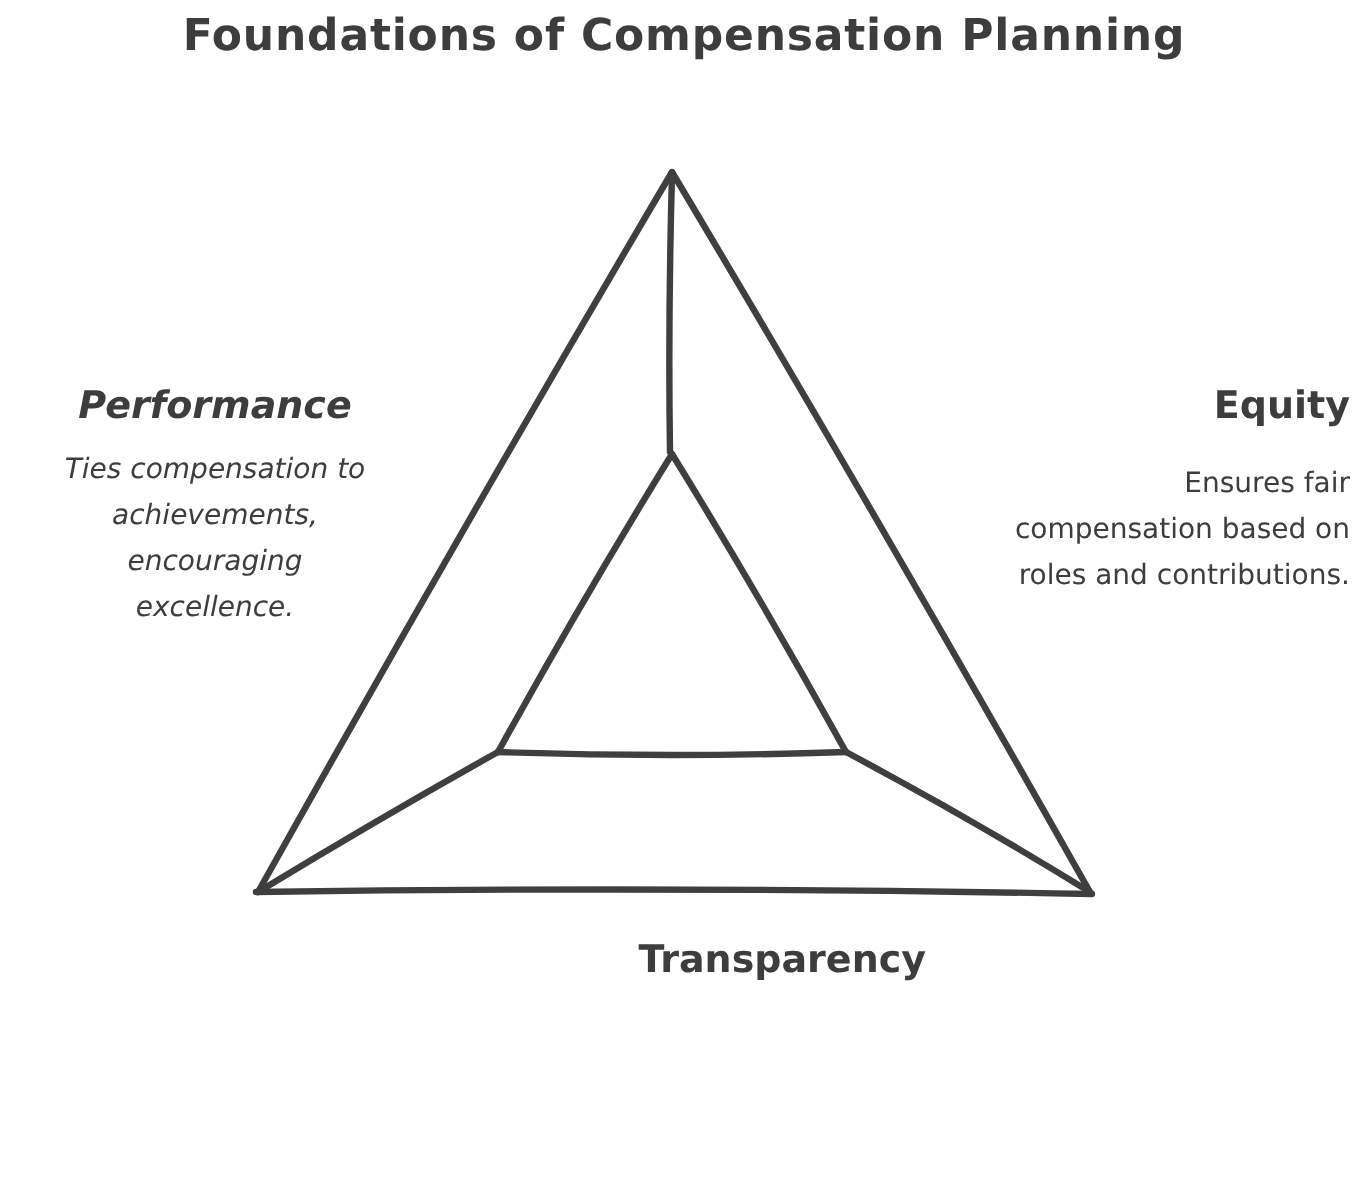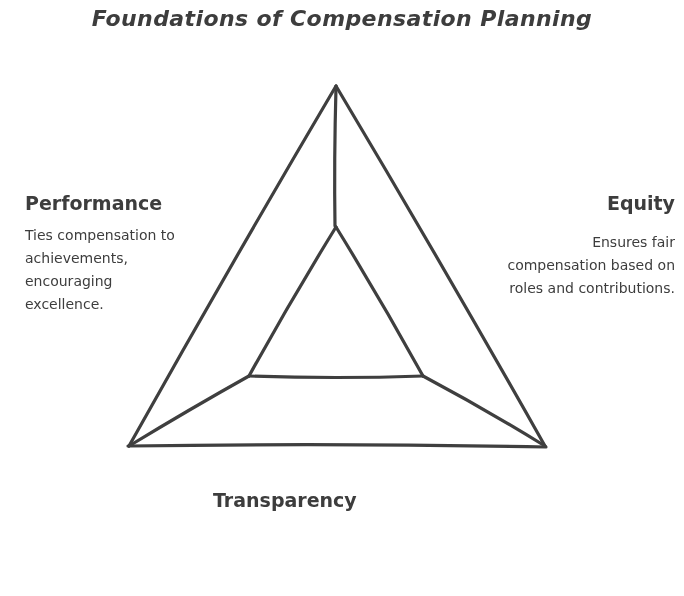--- a/index.html
+++ b/index.html
@@ -15,45 +15,44 @@
   .title {
     position: absolute;
     top: 6px;
     left: 0;
     width: 100%;
     text-align: center;
     font-size: 22px;
     font-weight: 700;
     letter-spacing: 0.4px;
     color: #3d3d3d;
-    font-style: italic;
   }
   .diagram-svg {
     position: absolute;
     top: 0;
     left: 0;
   }
   .node { position: absolute; }
   .node-heading {
     font-size: 19px;
     font-weight: 700;
     line-height: 24px;
     color: #3d3d3d;
   }
   .node-desc {
     font-size: 14px;
     line-height: 23px;
     white-space: pre-line;
     color: #3d3d3d;
   }
-  #node-performance { left: 25px; top: 191px; width: 165px; text-align: left; }
+  #node-performance { left: 25px; top: 191px; width: 165px; text-align: center; font-style: italic; }
   #node-performance .node-desc { margin-top: 9px; }
   #node-equity { left: 479px; top: 191px; width: 196px; text-align: right; }
   #node-equity .node-desc { margin-top: 16px; }
-  #node-transparency { left: 213px; top: 488px; width: 250px; text-align: left; }
+  #node-transparency { left: 213px; top: 468px; width: 250px; text-align: right; }
   #node-transparency .node-desc { margin-top: 16px; }
 </style>
 </head>
 <body>
 
 <div class="canvas">
 
   <div class="title">Foundations of Compensation Planning</div>
 
   <svg class="diagram-svg" width="684" height="596" viewBox="0 0 684 596">

